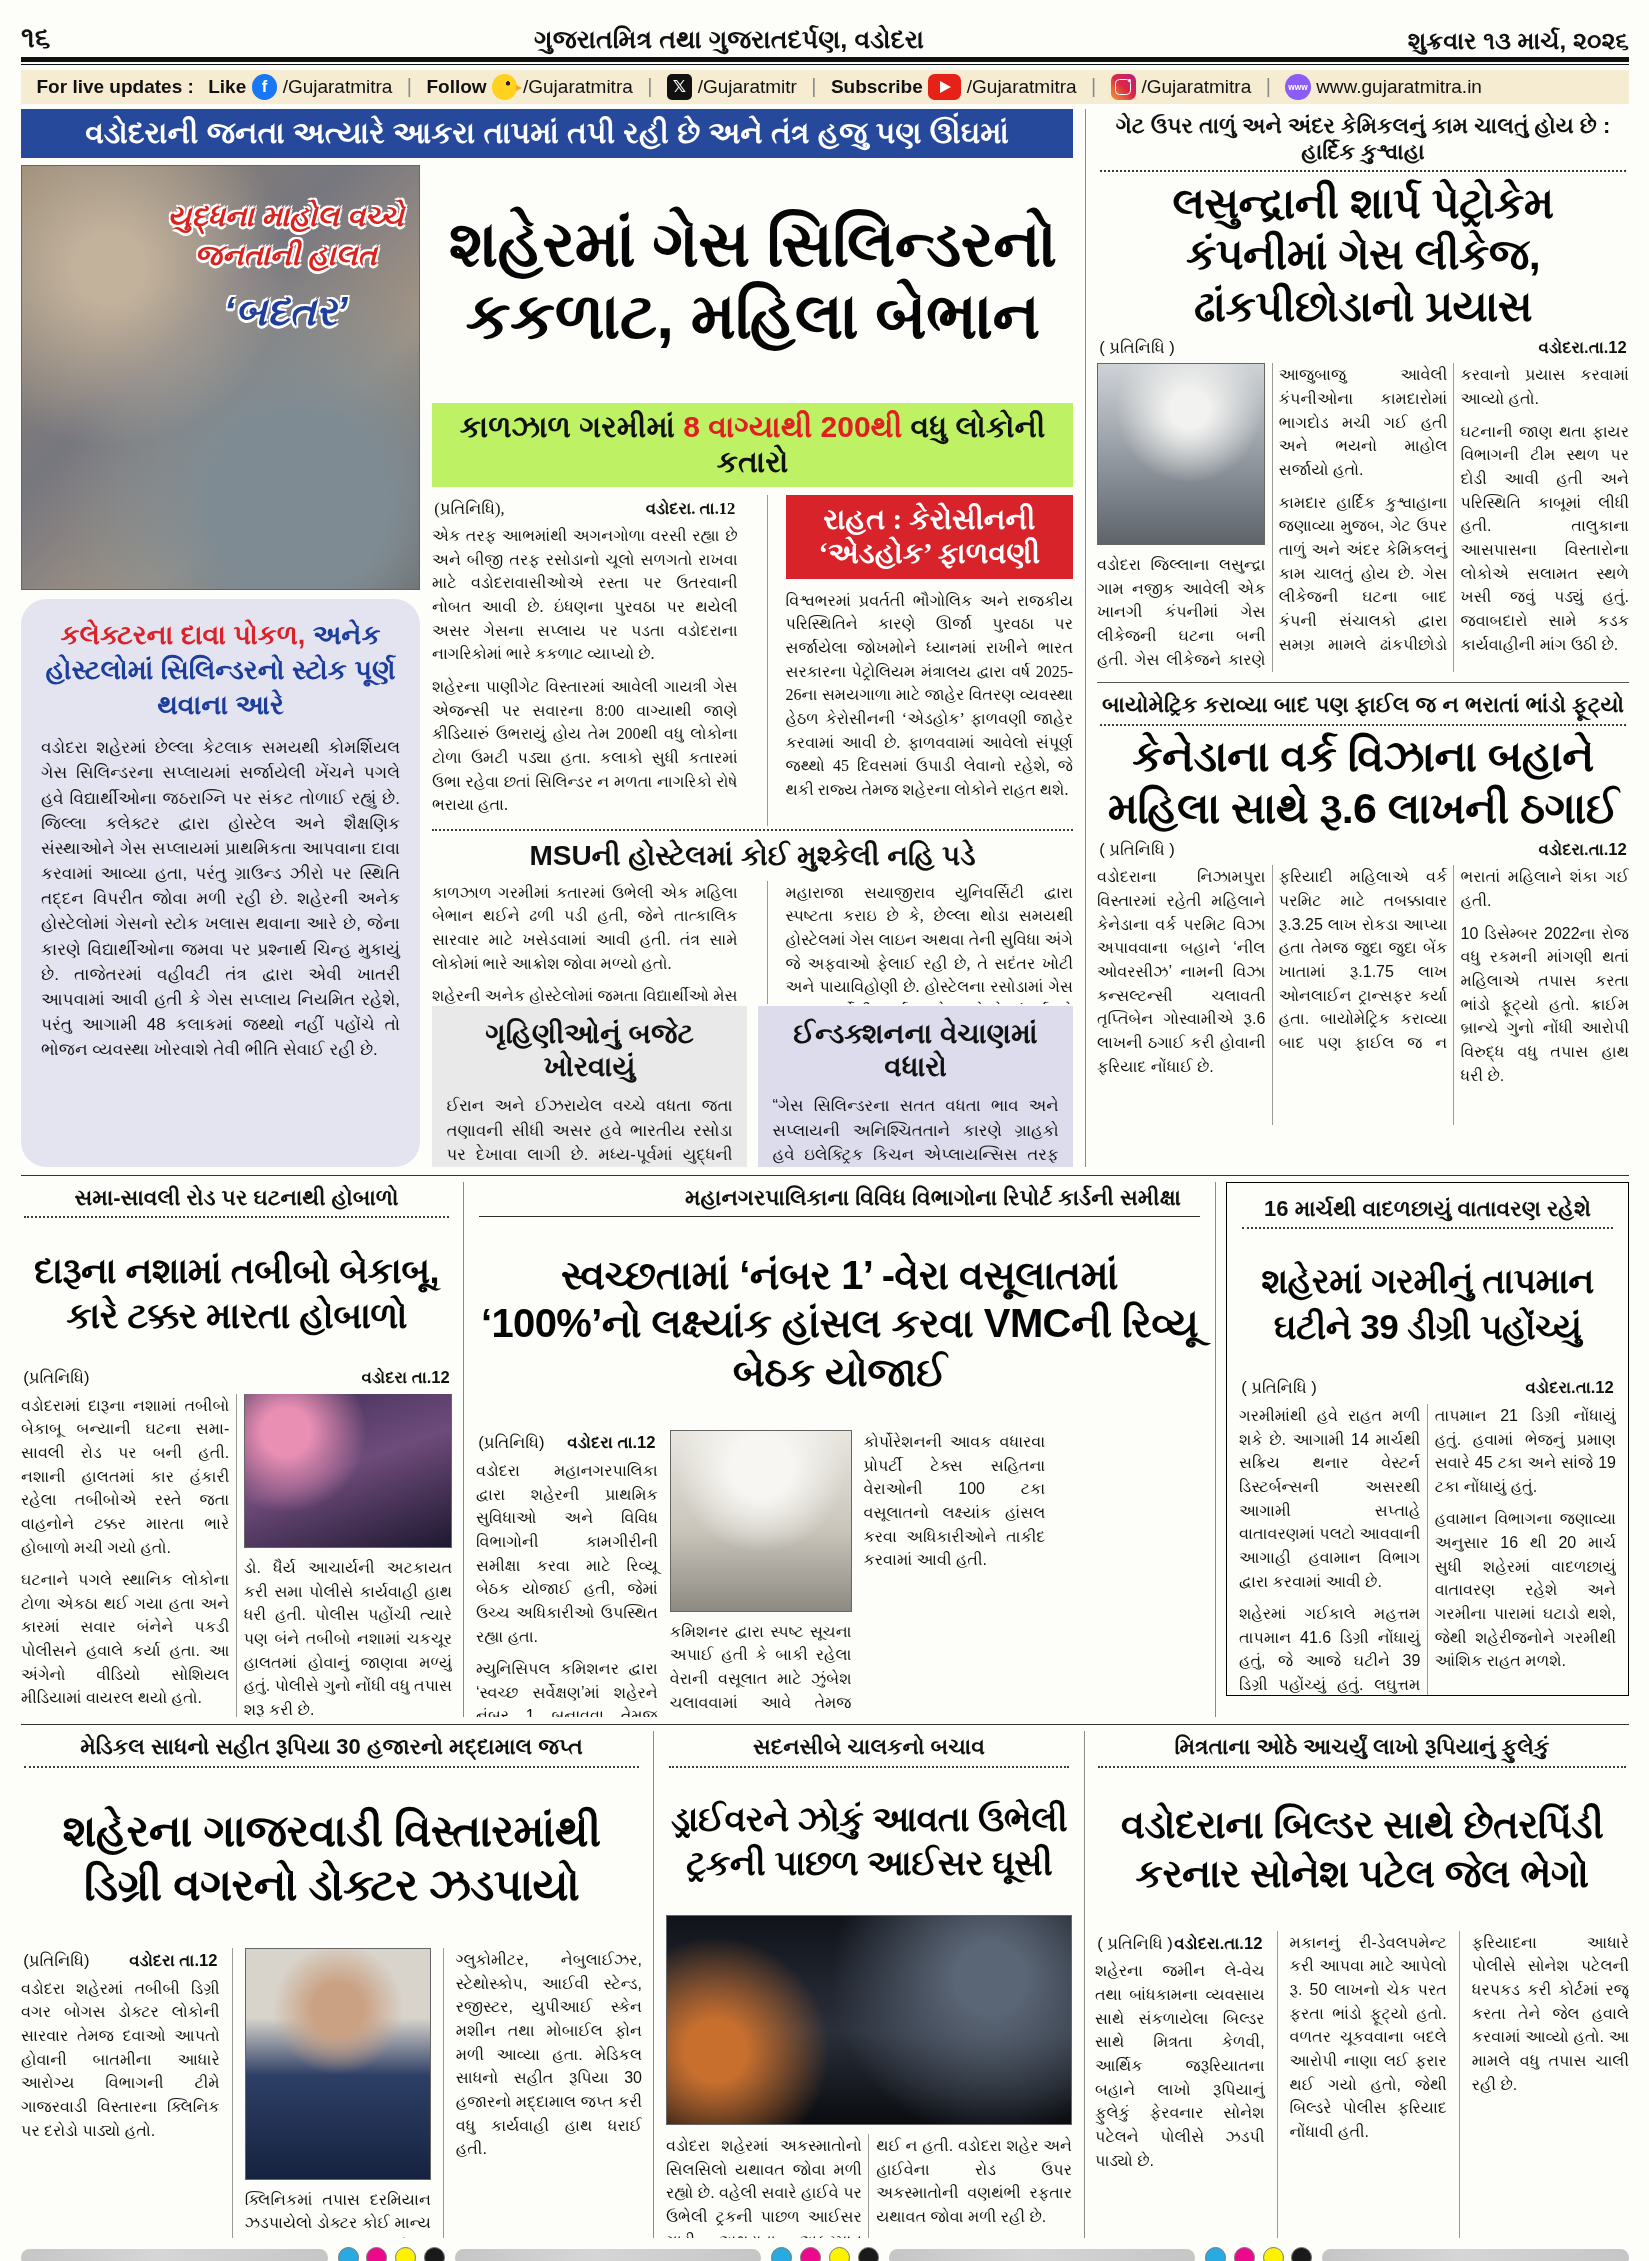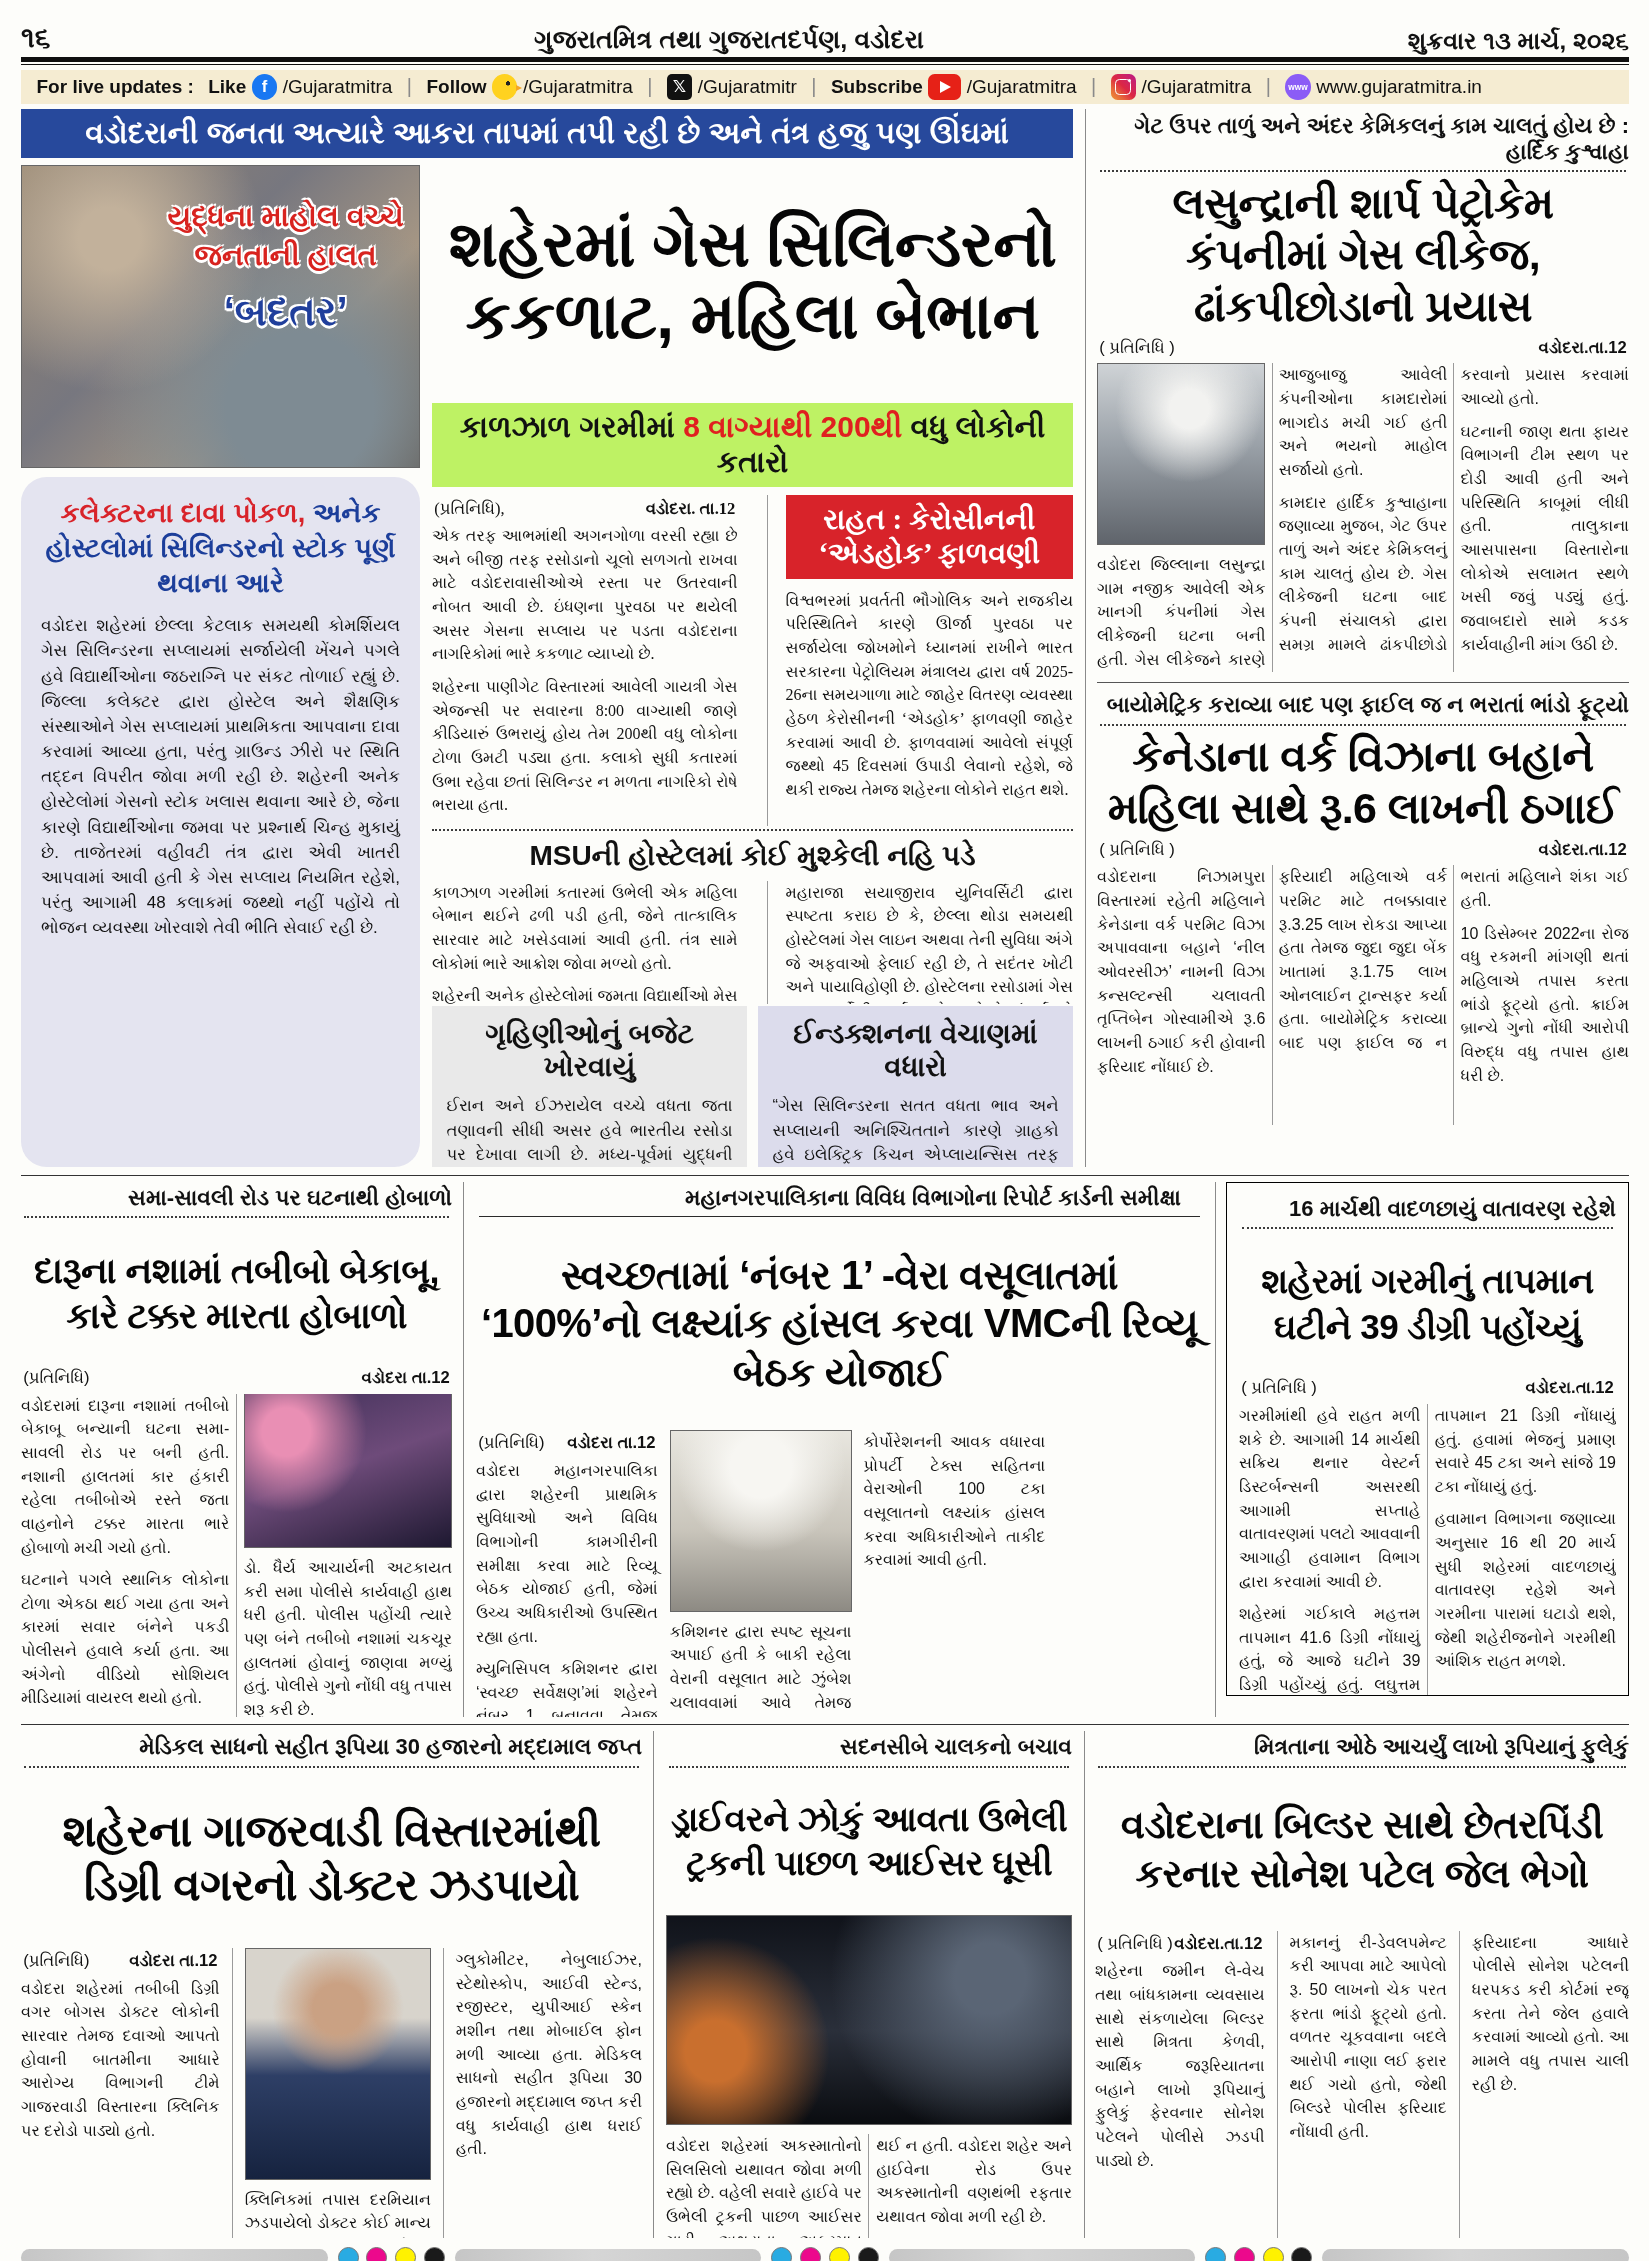--- a/index.html
+++ b/index.html
@@ -27,45 +27,45 @@
                   border-top:3.9px solid transparent;border-bottom:3.9px solid transparent;}
   .ic-x{background:#111;border-radius:5px;}
   .ic-yt{background:#e62117;border-radius:6.6px;width:33px;}
   .yt-tri{width:0;height:0;border-left:11px solid #fff;border-top:6.6px solid transparent;border-bottom:6.6px solid transparent;margin-left:2.2px;}
   .ic-ig{background:linear-gradient(45deg,#f09433,#e6683c 25%,#dc2743 50%,#cc2366 75%,#bc1888);border-radius:6.6px;}
   .ig-cam{width:14.4px;height:14.4px;border:1.7px solid #fff;border-radius:4.4px;position:relative;}
   .ig-cam::after{content:'';position:absolute;right:-0.6px;top:-0.6px;width:3.3px;height:3.3px;border-radius:50%;background:#fff;}
   .ic-globe{background:#8b5cf6;font-size:8.3px;letter-spacing:0;text-align:right;}
 
   
-  .kicker{font-size:22px;font-weight:bold;text-align:right;padding:3.3px 0 5.5px;}
+  .kicker{font-size:22px;font-weight:bold;text-align:center;padding:3.3px 0 5.5px;}
   .dotrule{border-bottom:2.8px dotted #3c3c3c;margin:0 3.3px 5.5px;}
   .solidrule{border-bottom:1.7px solid #2a2a2a;margin:0 3.3px 5.5px;}
   .headline{font-weight:800;text-align:center;color:#060606;letter-spacing:-0.6px;}
   .byline{display:flex;justify-content:space-between;font-size:16.6px;margin:3.3px 2.2px 5.5px;}
   .byline .bl{font-weight:normal;}
   .byline .dl{font-weight:bold;}
   .bt{font-size:16px;line-height:1.48;text-align:justify;margin:0 0 8.8px;}
   .cols2{column-count:2;column-gap:14.4px;column-rule:0.8px solid #9a9a9a;}
   .cols3{column-count:3;column-gap:13.3px;column-rule:0.8px solid #9a9a9a;}
   .redbox{background:#d8232a;color:#fff;text-align:center;font-weight:bold;
           display:flex;align-items:center;justify-content:center;padding:7.7px 10px;margin-bottom:10px;}
   .photo{width:100%;border:0.6px solid #666;box-sizing:border-box;}
 
   
   .topwrap{display:flex;gap:12px;height:1058px;overflow:hidden;margin:0 21px;}
   .tg-left{width:1052px;flex:0 0 auto;display:flex;flex-direction:column;}
   .bluebar{background:#27499c;color:#fff;font-size:30px;font-weight:bold;text-align:center;
            padding:6.6px 5.5px;margin-bottom:7.7px;}
   .tg-row{display:flex;gap:12px;flex:1;min-height:0;}
   .lcol{width:399px;flex:0 0 auto;display:flex;flex-direction:column;}
-  .lead-photo{height:303px;position:relative;flex:0 0 auto;
+  .lead-photo{height:425px;position:relative;flex:0 0 auto;
       background:radial-gradient(circle at 22% 24%,#c2b19b 0 8%,transparent 40%),
                  radial-gradient(circle at 70% 80%,#7e8b93 0 20%,transparent 55%),
-                 linear-gradient(135deg,#94846f,#77777f 40%,#a59684 68%,#5c5146);}
+                 linear-gradient(135deg,#94846f,#77777f 40%,#a59684 68%,#5c5146);font-style:italic;}
   .overlay{position:absolute;top:31px;right:14.4px;width:238px;text-align:center;font-weight:800;}
   .ov-red{color:#d8231f;font-size:29px;line-height:1.35;
           text-shadow:-1.7px -1.7px 0 #fff,1.7px -1.7px 0 #fff,-1.7px 1.7px 0 #fff,1.7px 1.7px 0 #fff,0 2.8px 0 #fff;}
   .ov-blue{color:#203f9c;font-size:40px;margin-top:13.3px;
           text-shadow:-1.7px -1.7px 0 #fff,1.7px -1.7px 0 #fff,-1.7px 1.7px 0 #fff,1.7px 1.7px 0 #fff,0 2.8px 0 #fff;}
   .collector{background:#e4e4f0;border-radius:25.4px;margin-top:8.8px;padding:19px 20px;flex:1;overflow:hidden;}
   .coll-head{font-size:27px;font-weight:800;text-align:center;line-height:1.3;margin-bottom:12px;}
   .coll-head .r{color:#d8232a;}
   .coll-head .b{color:#1c3e9a;}
   .collector .bt{font-size:17px;}

